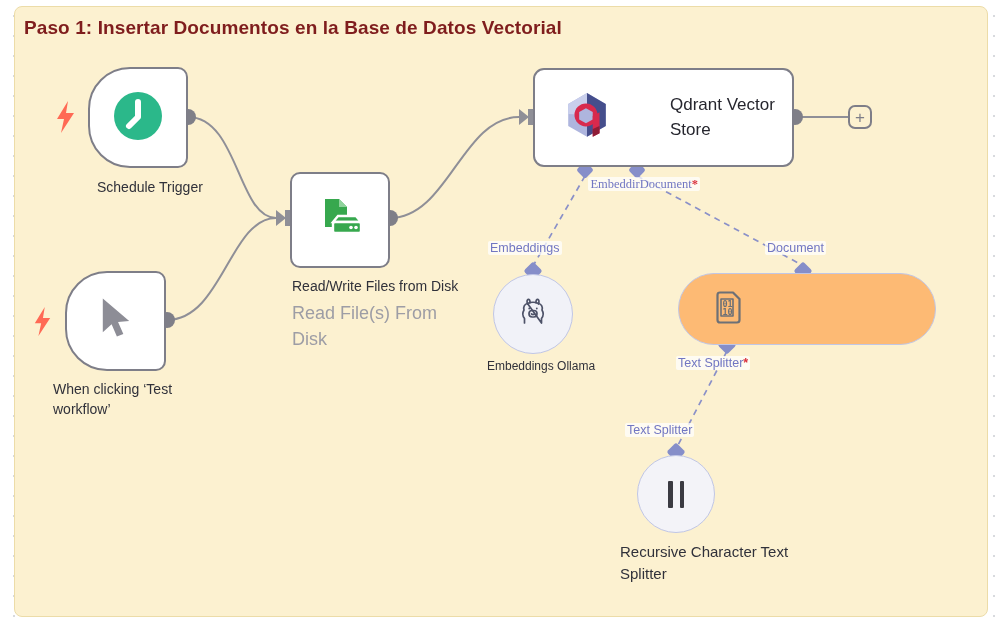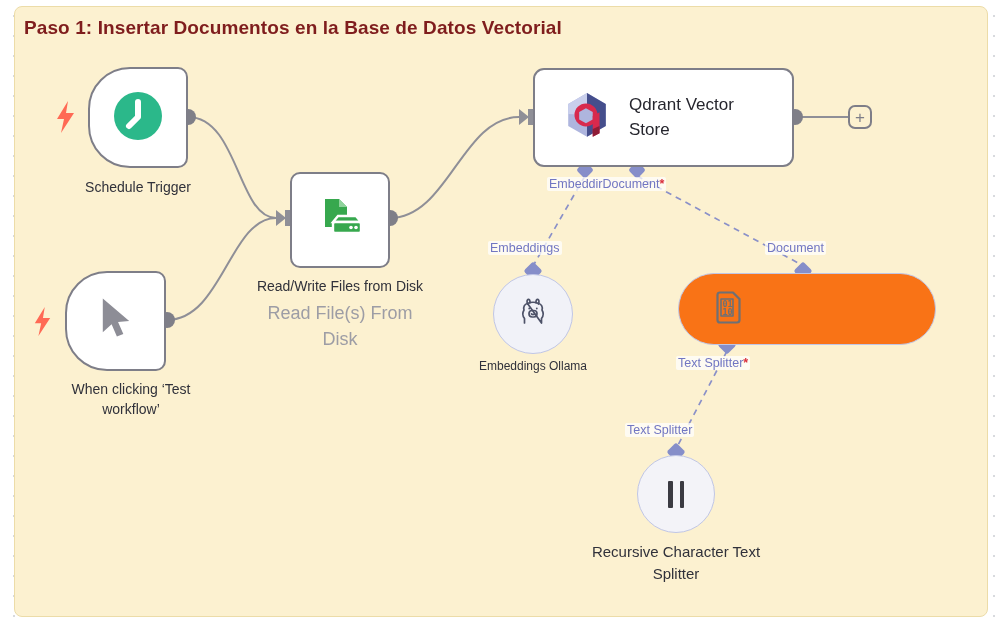--- a/index.html
+++ b/index.html
@@ -24,48 +24,48 @@
 
   
   .node{ position:absolute; background:#ffffff; border:2px solid #7e7e88; z-index:2;
          display:flex; align-items:center; justify-content:center; }
   .trigger{ border-radius:42px 10px 10px 42px; }
   .n-schedule{ left:88px;  top:67px;  width:100px; height:101px; }
   .n-manual  { left:65px;  top:271px; width:101px; height:100px; }
   .n-readwrite{ left:290px; top:172px; width:100px; height:96px; border-radius:10px; }
   .n-qdrant  { left:533px; top:68px;  width:261px; height:99px;  border-radius:11px;
                justify-content:flex-start; padding-left:30px; gap:20px; }
-  .qdrant-text{ font-size:17px; font-weight:500; color:#26262e; width:150px; line-height:1.45; }
+  .qdrant-text{ font-size:17px; font-weight:500; color:#26262e; width:150px; line-height:1.45;margin-left:41px; }
 
   .subnode{ position:absolute; z-index:2; display:flex; align-items:center; justify-content:center;
             background:#f1f2f8; border:1.5px solid #c0c6e6; }
   .n-ollama { left:493px; top:274px; width:80px; height:80px; border-radius:50%; }
   .n-loader { left:678px; top:273px; width:258px; height:72px; border-radius:36px;
-              background:#f97316; justify-content:flex-start; padding-left:36px; gap:24px; }
+              background:#fdba74; justify-content:flex-start; padding-left:36px; gap:24px; }
   .loader-text{ font-size:16.5px; font-weight:500; color:#2a2a31; }
   .n-splitter{ left:637px; top:455px; width:78px; height:78px; border-radius:50%;
                background:#f3f3f8; gap:7px; }
   .bar{ width:4.5px; height:27px; background:#3a3a42; border-radius:1px; }
 
   
-  .nlabel{ position:absolute; z-index:3; text-align:center; font-size:14px; font-weight:500;
-           color:#30313a; line-height:1.45; }
+  .nlabel{ position:absolute; z-index:3; text-align:left; font-size:14px; font-weight:500;
+           color:#30313a; line-height:1.45;margin-left:39px; }
   .l-schedule{ left:58px;  top:177px; width:160px; }
-  .l-manual  { left:46px;  top:379px; width:170px; }
+  .l-manual  { left:14px;  top:379px; width:170px; }
   .l-readwrite{ left:253px; top:276px; width:174px; }
   .l-ollama  { left:448px; top:358px; width:170px; font-size:12px; }
   .l-splitter{ left:581px; top:541px; width:190px; font-size:15px; }
   .sublabel{ margin-top:4px; font-size:18px; font-weight:400; color:#9d9da5; }
 
   
   .plabel{ position:absolute; z-index:3; text-align:left; font-size:12.5px; color:#7176c2;
            line-height:1.2; }
   .plabel .chip{ background:rgba(255,255,255,.72); padding:0 2px; border-radius:2px; }
   .req{ color:#d92f3d; font-weight:700; }
-  .p-qdrant { left:547px; top:177px; width:130px; text-align:left; }
+  .p-qdrant { left:570px; top:177px; width:130px; text-align:right;font-family:Liberation Serif, serif; }
   .p-embed  { left:488px; top:241px; width:90px; }
   .p-doc    { left:765px; top:241px; width:80px; }
   .p-tsreq  { left:676px; top:356px; width:102px; }
   .p-ts     { left:625px; top:423px; width:102px; }
 
   
   .bolt{ position:absolute; z-index:2; }
   .b-schedule{ left:55px; top:100px; }
   .b-manual  { left:33px; top:305px; }
 

